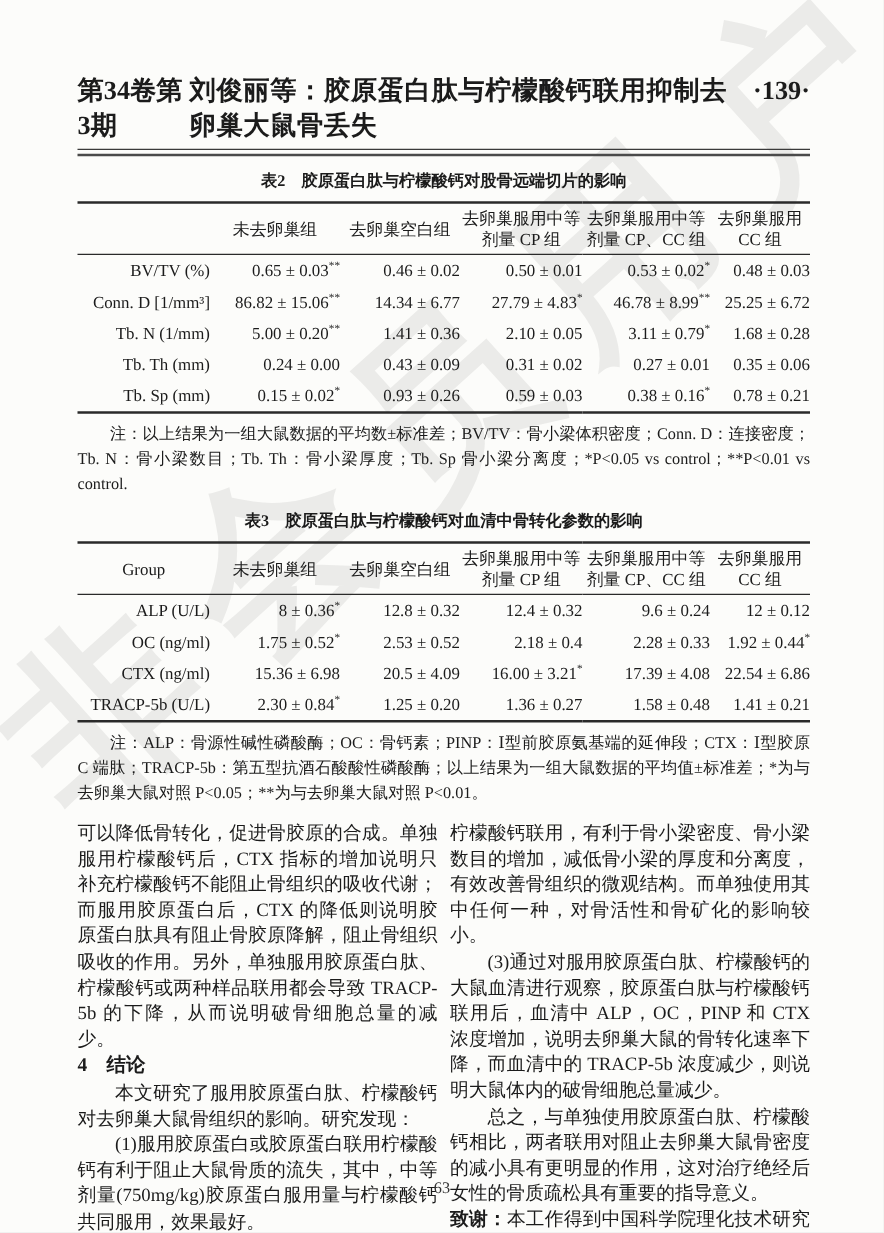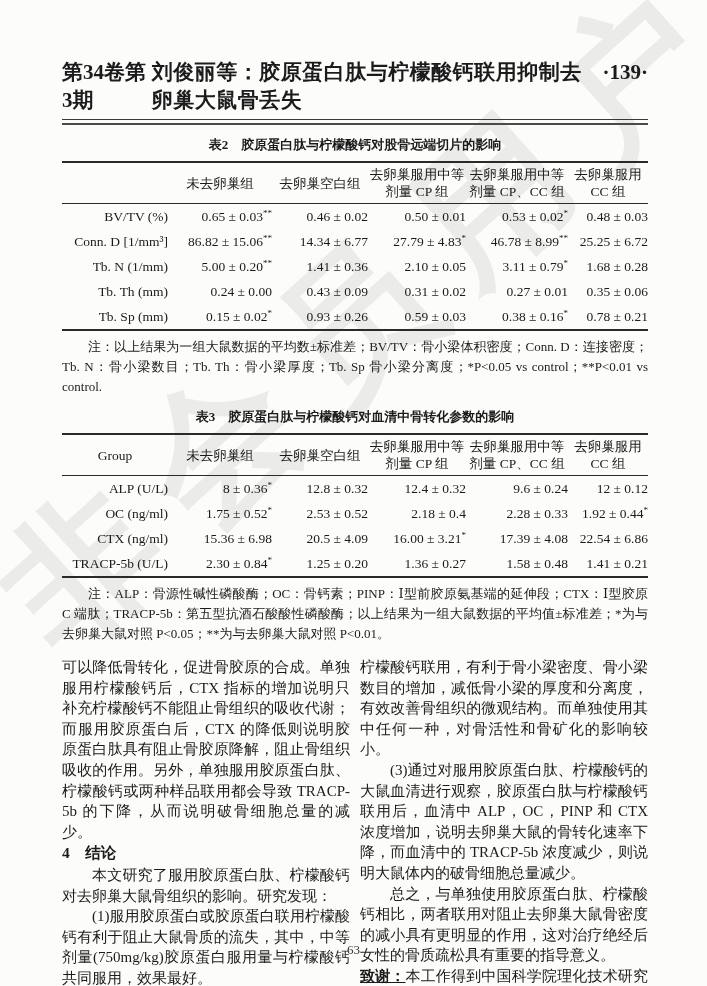--- a/index.html
+++ b/index.html
@@ -33,21 +33,21 @@
   table.sci sup { font-size:9px; vertical-align:super; line-height:0; }
 
   .tbl-note { font-size:13px; line-height:20px; text-align:justify; text-indent:2em; margin:6px 0 2px; }
 
   
   .body-cols { display:flex; gap:10px; margin-top:13px; }
   .bcol { width:288px; font-size:15px; line-height:20.6px; text-align:justify; }
   .bcol p { margin:0; }
   .bcol p.indent { text-indent:2em; }
   .bcol .heading { font-weight:bold; font-size:15.5px; margin:1px 0; }
-  .bold-lead { font-weight:bold;text-decoration:underline; }
+  .bold-lead { font-weight:bold; }
 
   .pagefoot { position:absolute; left:0; right:0; bottom:28px; z-index:2;
     text-align:center; font-size:13px; color:#333; }
 </style>
 </head>
 <body>
 
 <div class="page">
 
   <div class="watermark">非会员用户</div>

